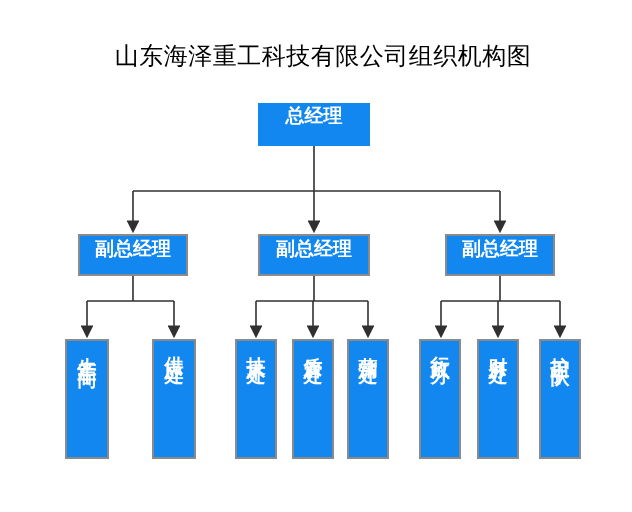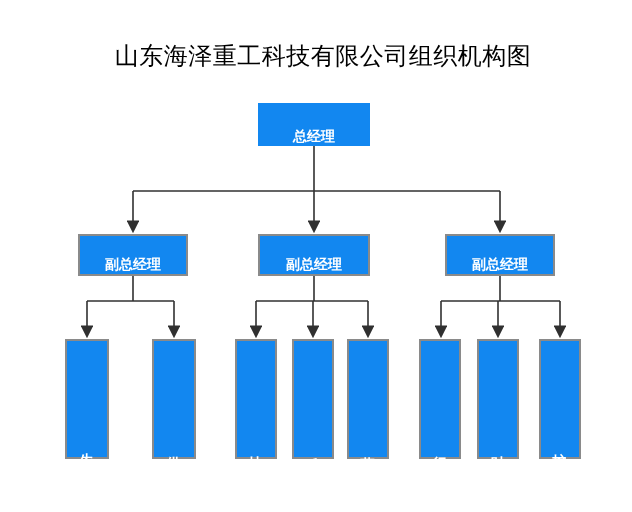--- a/index.html
+++ b/index.html
@@ -38,23 +38,23 @@
     stroke: var(--line-color, #303030);
     stroke-width: 1.6;
     fill: none;
   }
   .node {
     position: absolute;
     box-sizing: border-box;
     background: var(--box-fill, #1287f0);
     color: var(--box-text, #ffffff);
     display: flex;
-    align-items: flex-end;
+    align-items: flex-start;
     justify-content: center;
-    font-size: 14px;
+    font-size: 19px;
     font-weight: bold;
   }
   .node.bordered {
     border: 2px solid var(--box-border, #8a8a8a);
   }
   .node.vert span {
     writing-mode: vertical-rl;
     text-orientation: upright;
     letter-spacing: 4px;
   }

